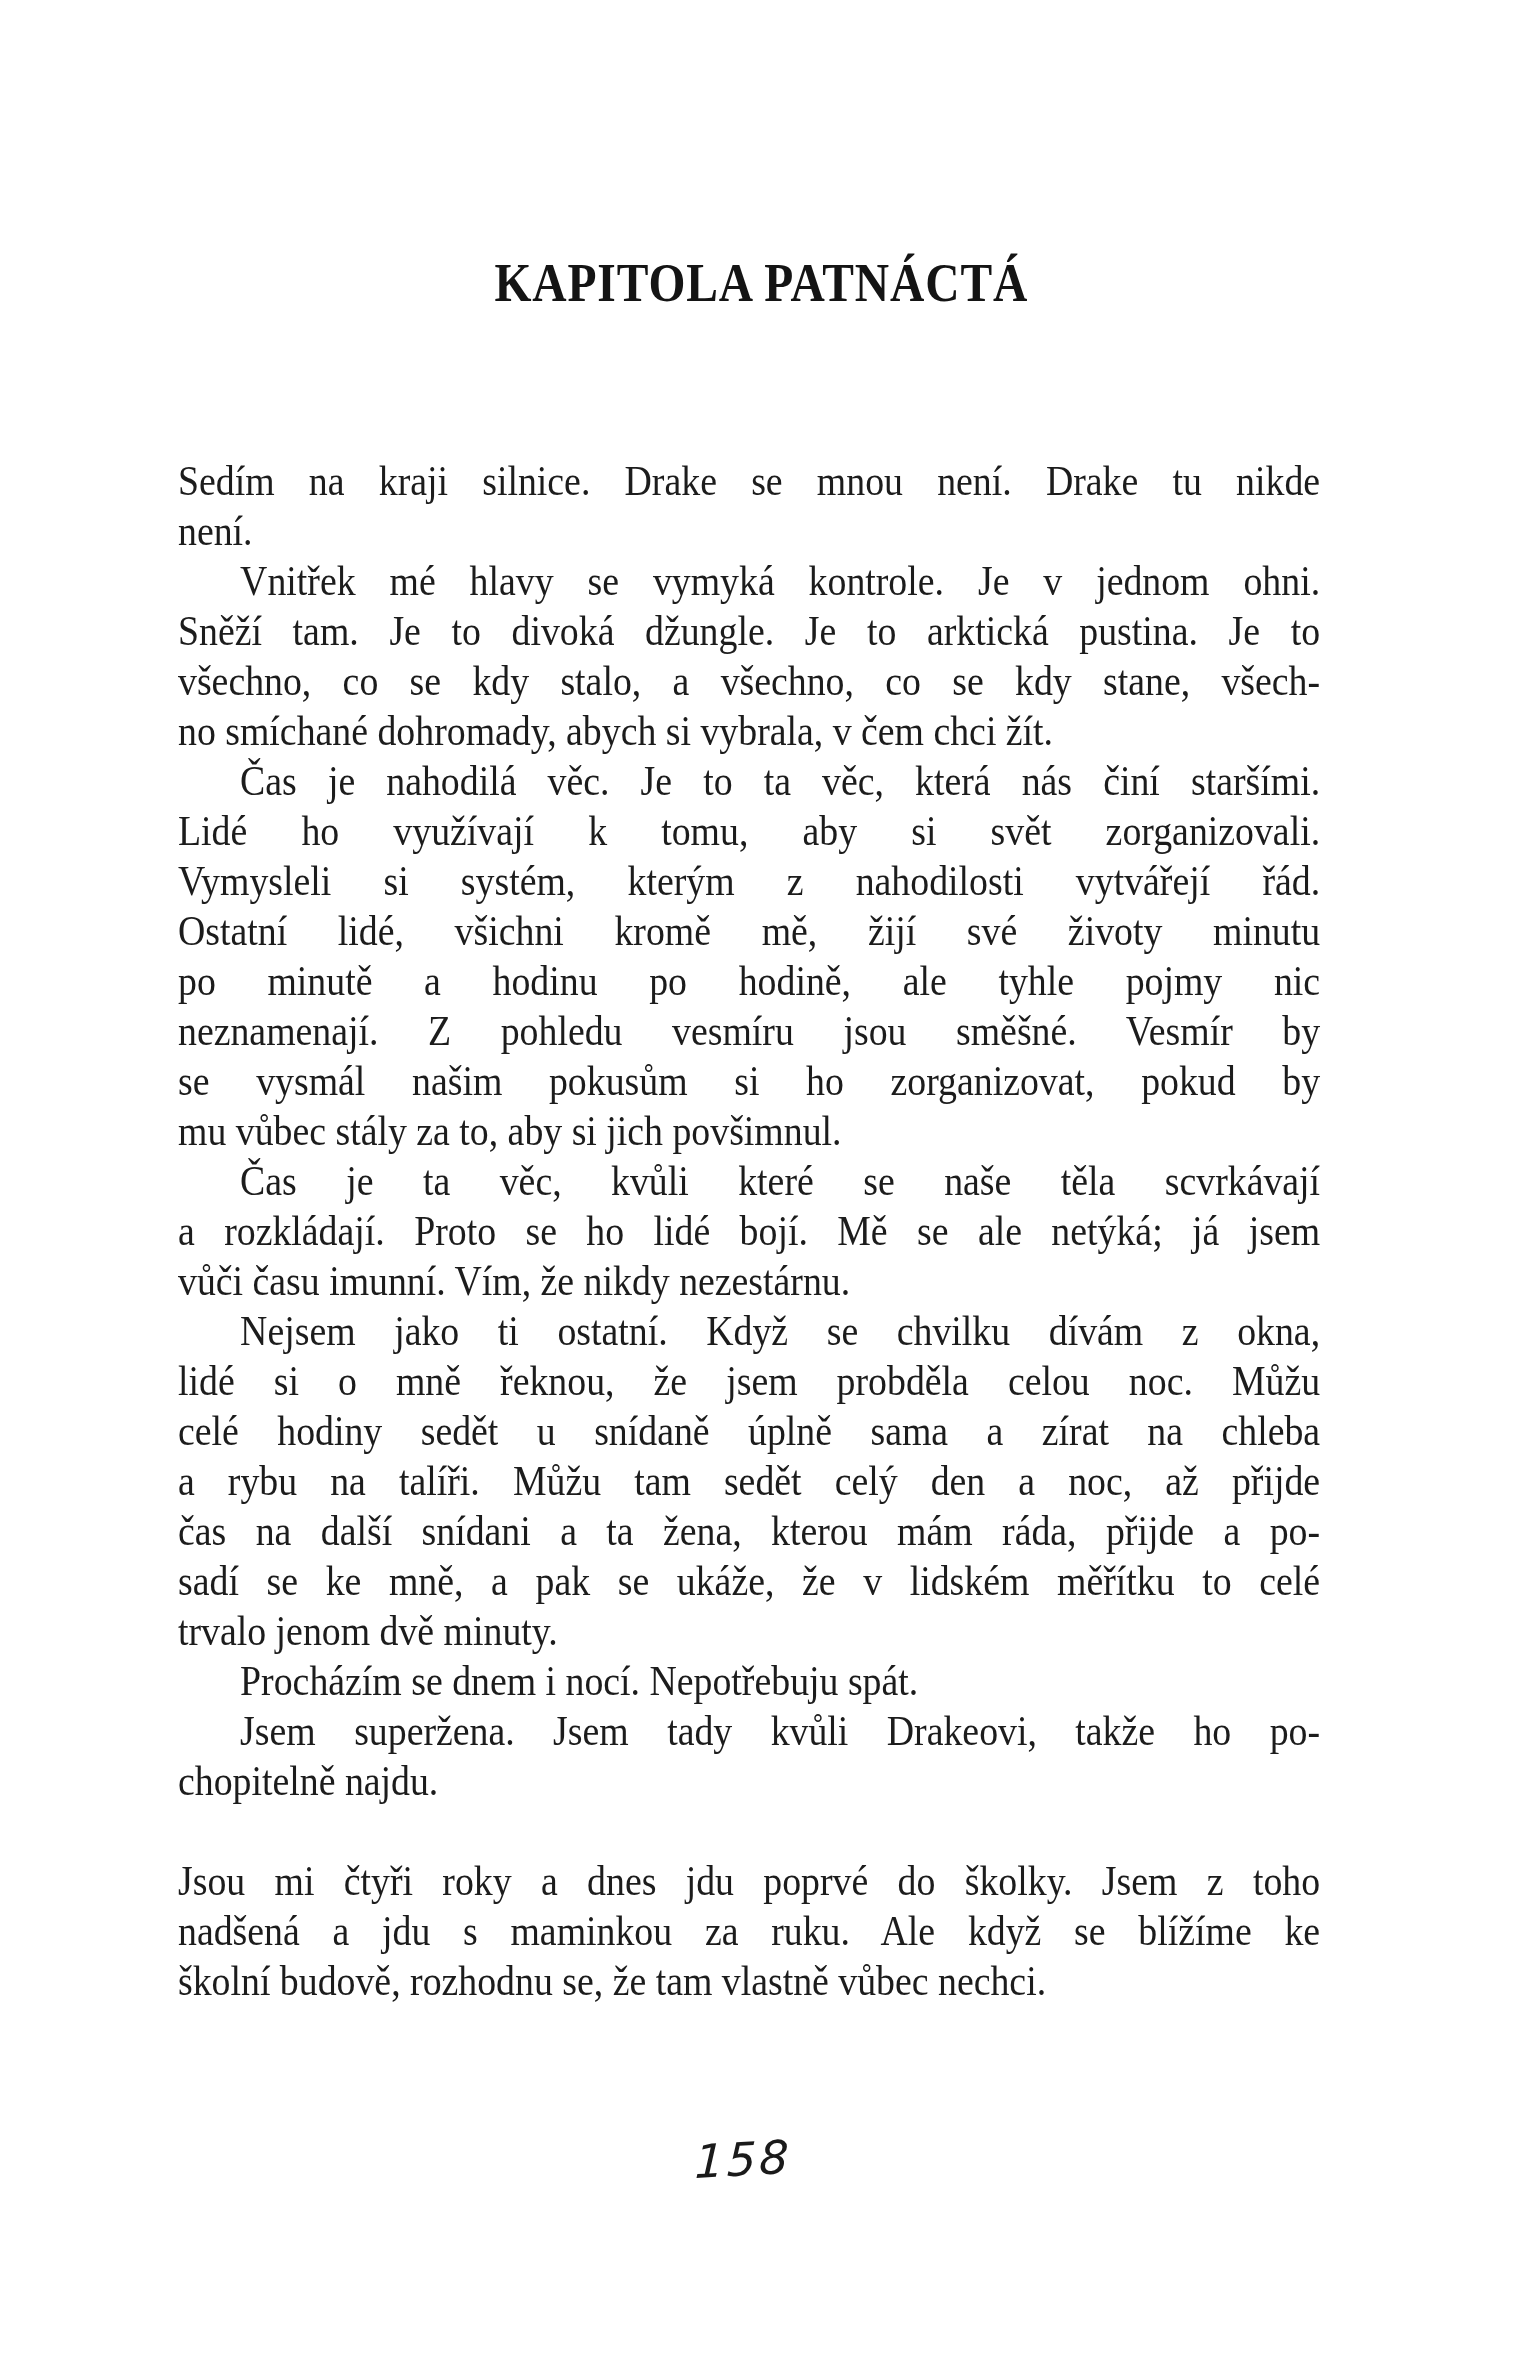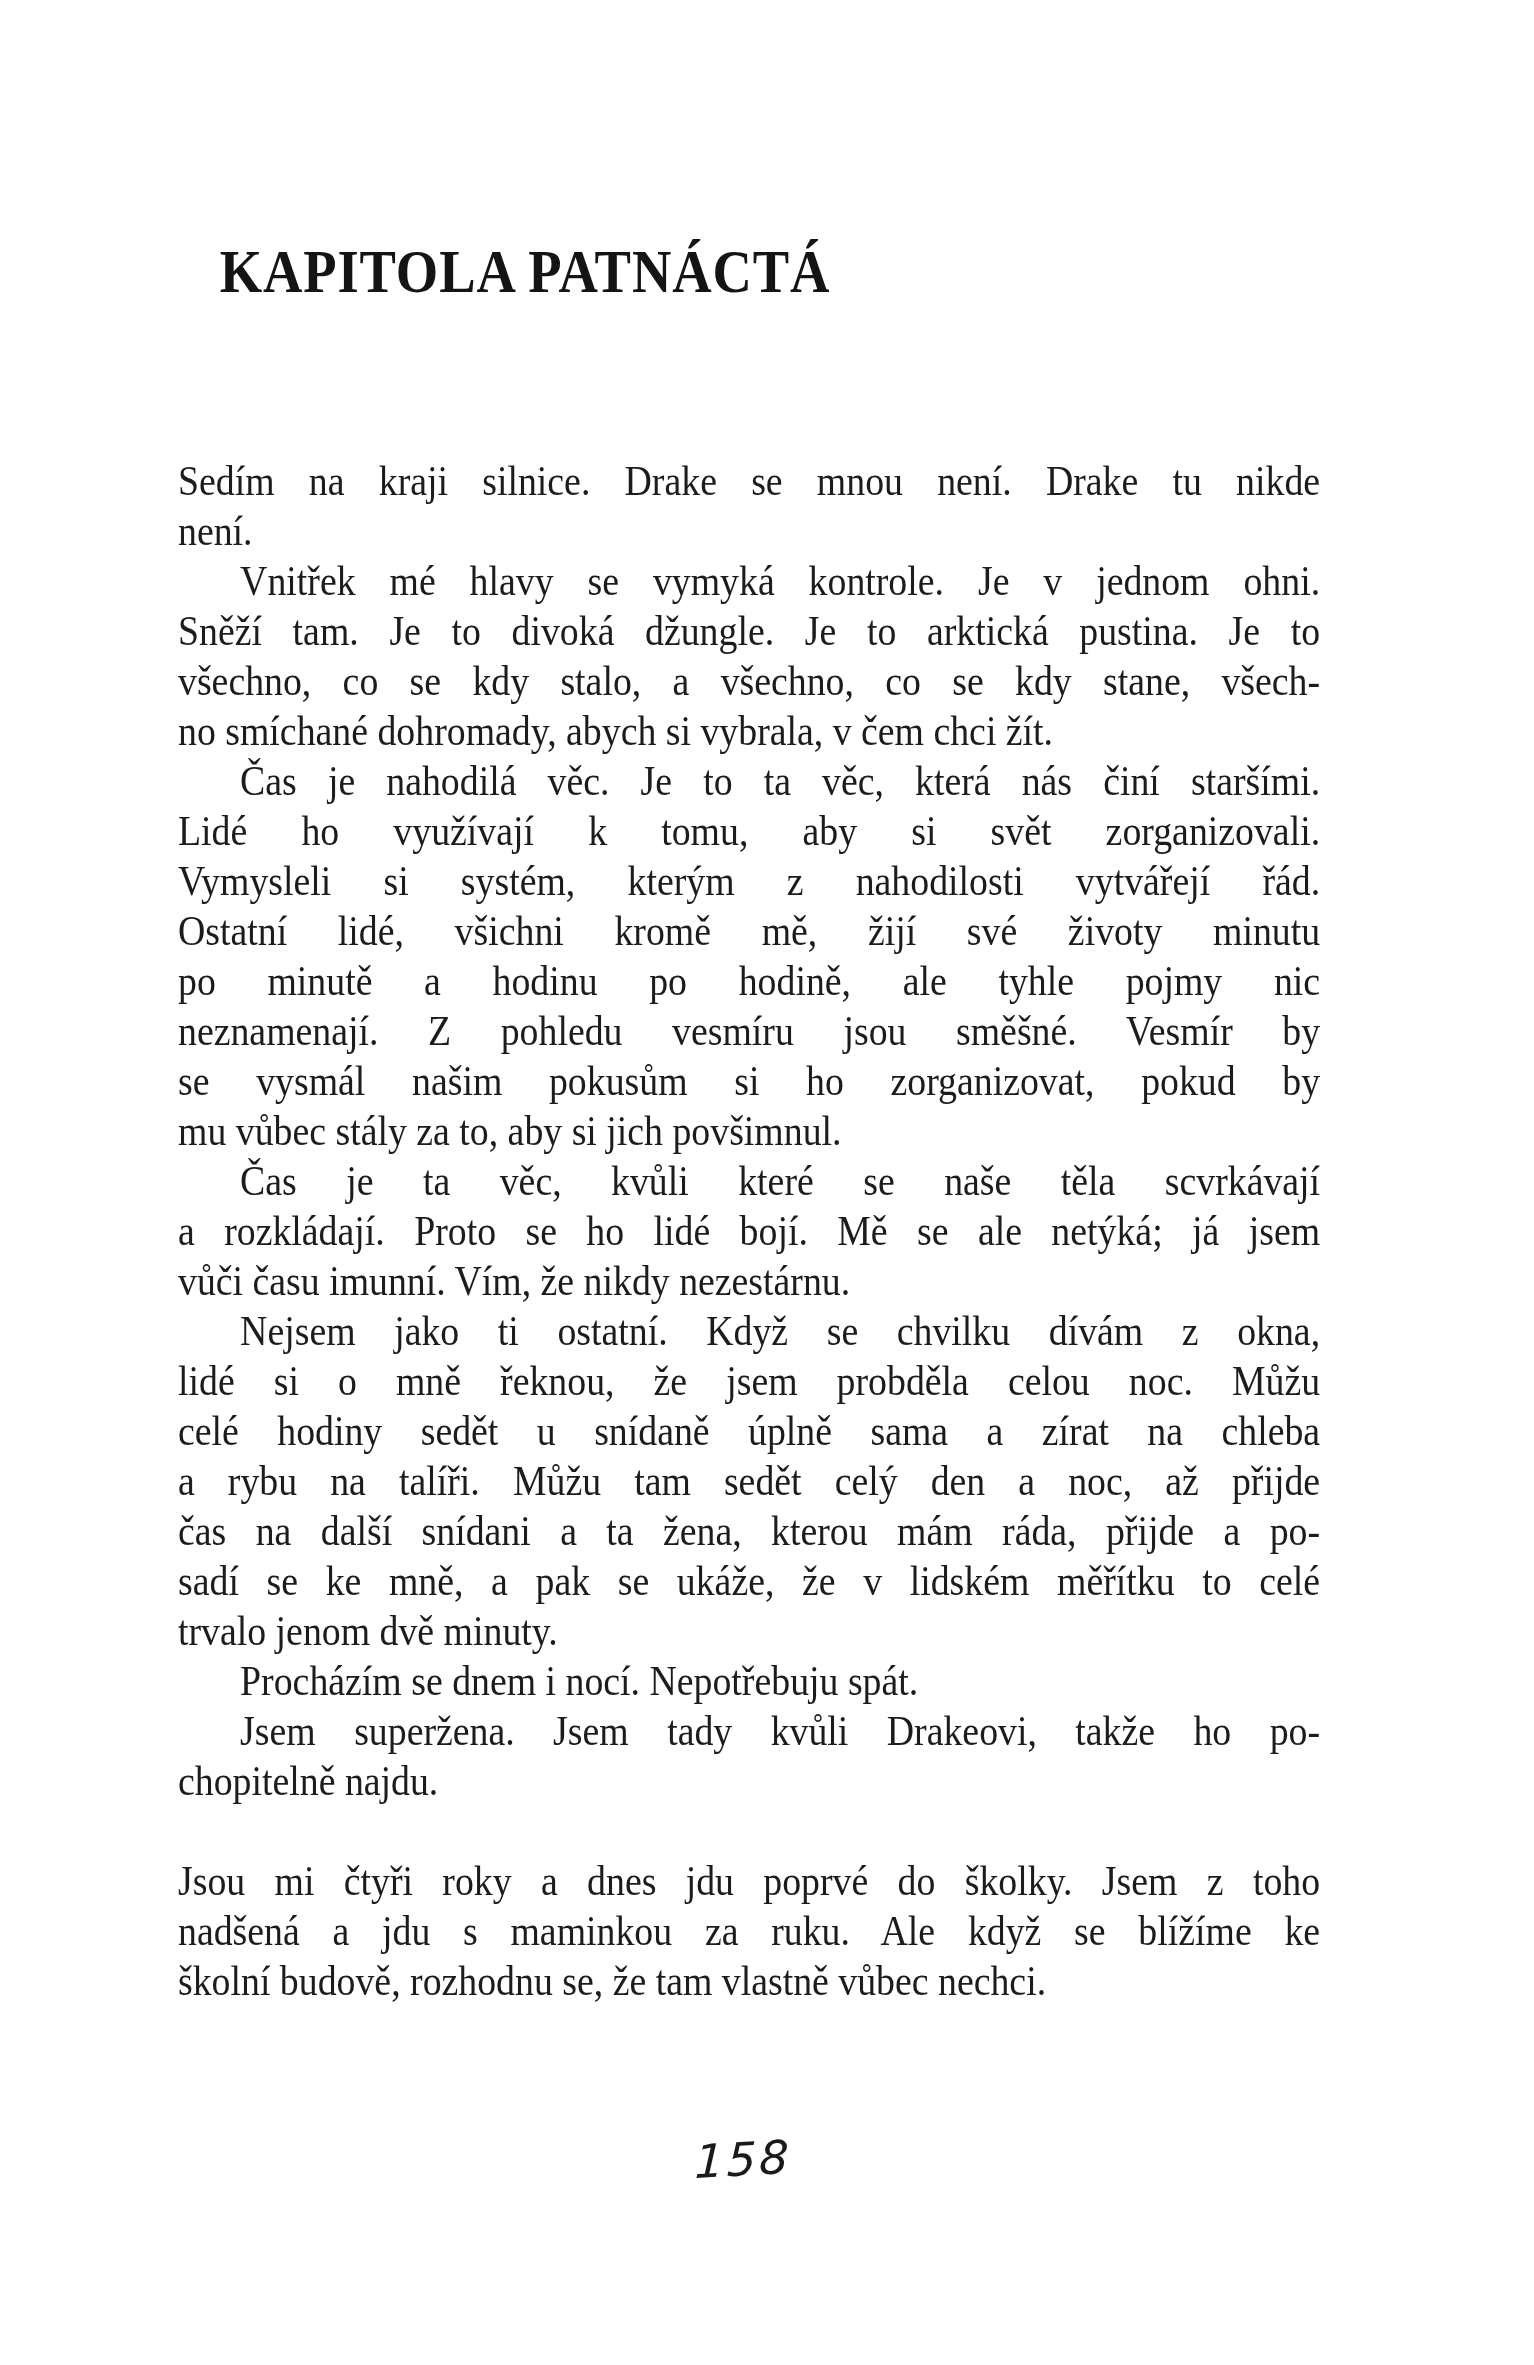--- a/index.html
+++ b/index.html
@@ -14,22 +14,23 @@
     background: #ffffff;
     overflow: hidden;
     font-family: "Liberation Serif", serif;
     color: #1c1c1c;
   }
   .chapter-title {
     position: absolute;
     left: 178px;
     top: 236px;
     width: 1142px;
-    margin: 0;
-    font-size: 62px;
+    margin: 12px;
+    text-align: center;
+    font-size: 54px;
     line-height: 70px;
     font-weight: bold;
     color: #141414;
     white-space: nowrap;
   }
   .chapter-title .condense {
     display: inline-block;
     transform: scaleX(0.88);
     transform-origin: 50% 50%;
     letter-spacing: 1px;

